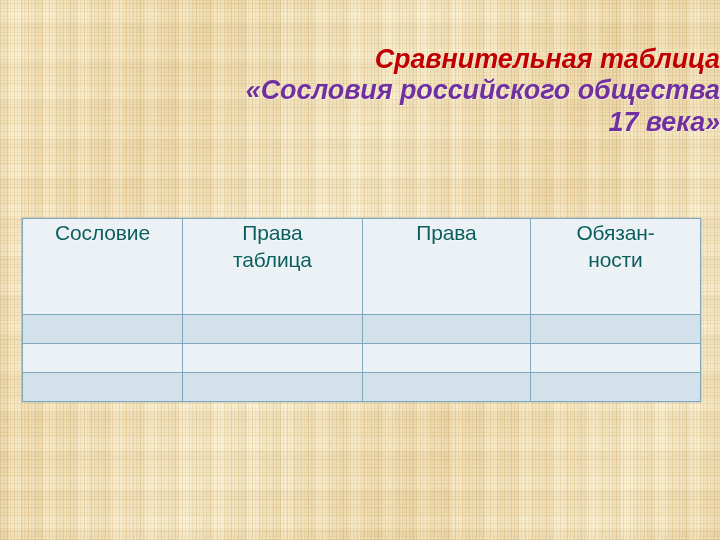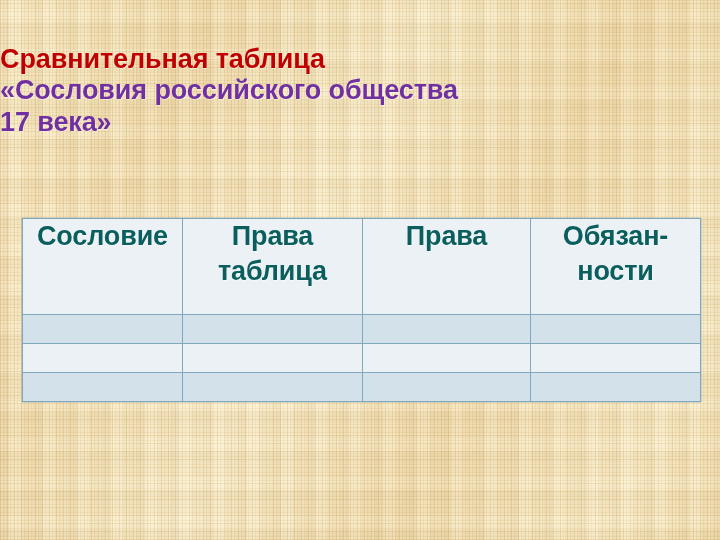--- a/index.html
+++ b/index.html
@@ -67,22 +67,23 @@
         rgba(238,210,152,0.30) 100%),
       linear-gradient(0deg, #efdcb0 0%, #f4e2ba 50%, #efdcae 100%);
   }
 
   
   #title-block {
     position: absolute;
     left: 0;
     top: 44px;
     width: 720px;
-    text-align: left;
+    text-align: right;
     line-height: 1.16;
+    font-style: italic;
   }
   .title-line {
     font-family: "Liberation Sans", sans-serif;
     font-weight: bold;
     font-size: 27px;
     letter-spacing: -0.1px;
     white-space: nowrap;
     text-shadow:
       0.6px 0.6px 0 rgba(255,255,255,0.45),
       -0.4px -0.4px 0 rgba(255,255,255,0.28);
@@ -110,22 +111,22 @@
   #comparison-table td {
     border: 1px solid #7FA8BD;
     padding: 0;
     margin: 0;
   }
 
   .header-row th {
     background: #ebf1f4;
     color: #0B5E5E;
     font-family: "Liberation Sans", sans-serif;
-    font-weight: bold;
-    font-size: 27px;
+    font-weight: normal;
+    font-size: 21px;
     text-align: center;
     vertical-align: top;
     height: 95px;
     padding-top: 11px;
     line-height: 1.30;
     letter-spacing: -0.15px;
     text-shadow: 0.5px 0.5px 0 rgba(255,255,255,0.55);
   }
 
   .body-row td { height: 28px; }

